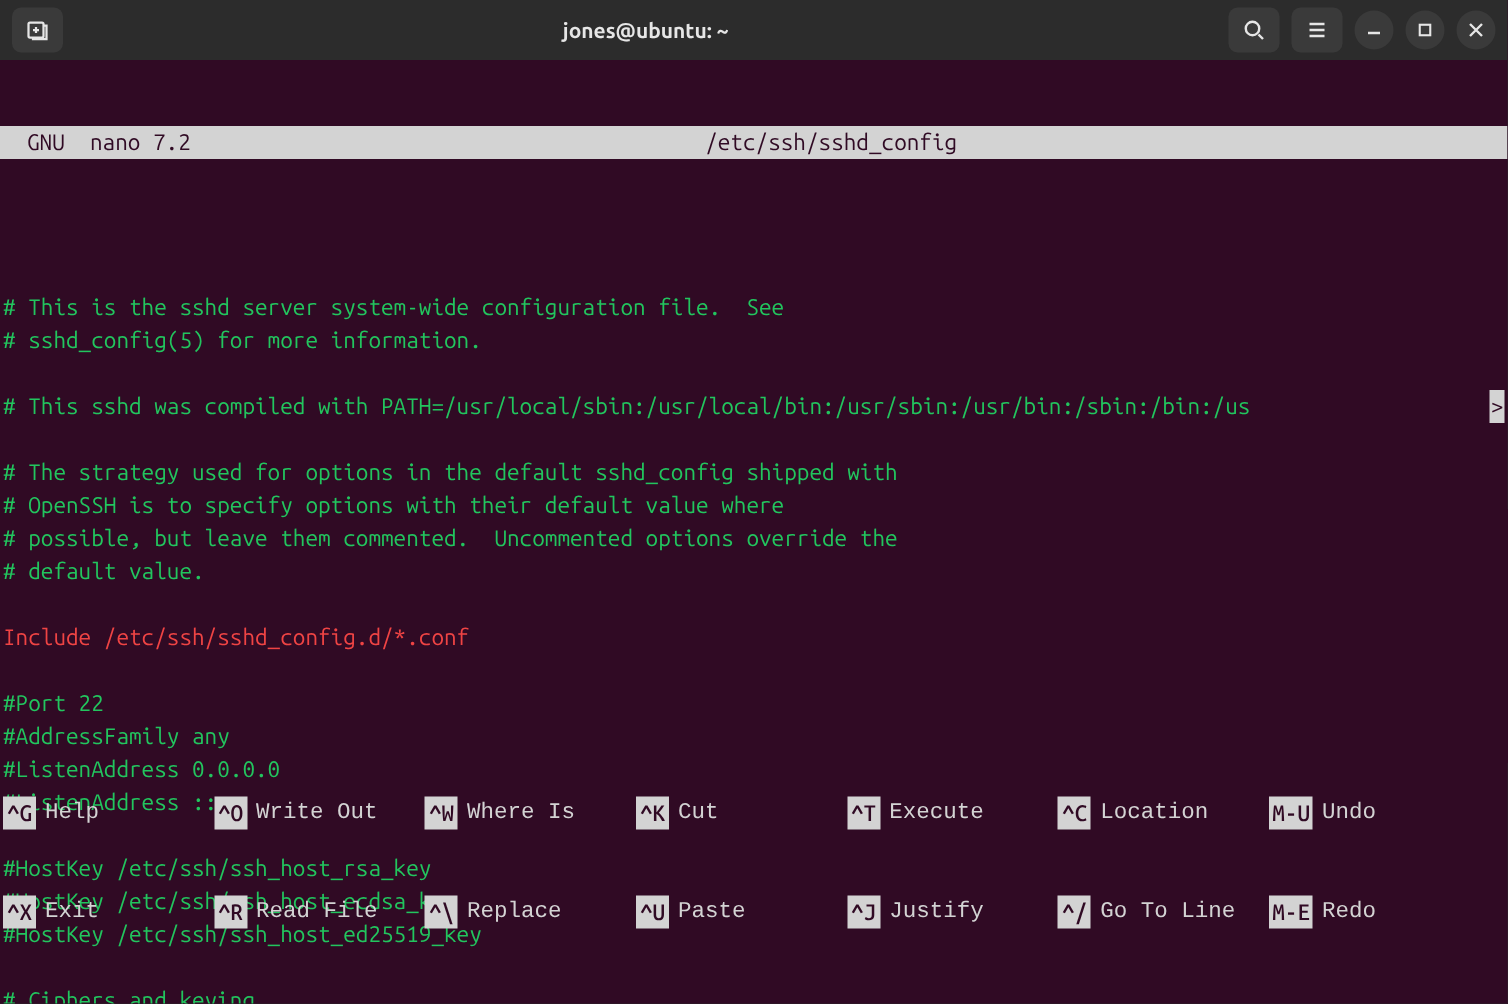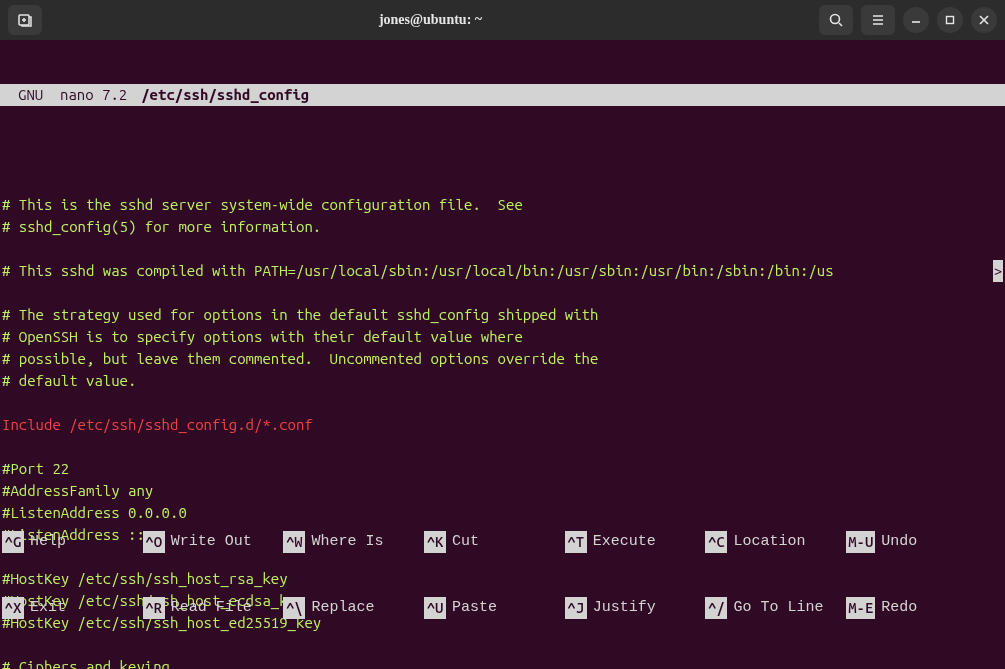--- a/index.html
+++ b/index.html
@@ -22,21 +22,21 @@
     gap: 8px;
   }
   .title-left { display:flex; gap:6px; align-items:center; }
   .title-btn {
     width: 34px; height: 30px;
     background: #3a3a3a;
     border-radius: 6px;
     display:flex; align-items:center; justify-content:center;
     color:#e6e6e6; cursor:pointer;
   }
-  .title-center { flex:1; text-align:center; font-weight:700;font-family:Liberation Serif, serif; }
+  .title-center { flex:1; text-align:center; font-weight:700; }
   .title-right { display:flex; gap:8px; align-items:center; }
   .circle-btn {
     width:26px; height:26px; border-radius:50%;
     background:#3a3a3a;
     display:flex; align-items:center; justify-content:center;
     color:#e6e6e6; cursor:pointer;
   }
   .circle-btn svg { width:12px; height:12px; }
   .title-btn svg { width:16px; height:16px; }
 
@@ -49,30 +49,29 @@
     line-height: 22px;
     white-space: pre;
     position: relative;
   }
   .nano-header {
     background: #d3d3d3;
     color: #300a24;
     padding: 0 4px;
     height: 22px;
     display: flex;
-    gap: 14px;
   }
   .nano-header-left { padding-left: 14px; }
-  .nano-header-center { flex:1; text-align:left;font-weight:bold; }
+  .nano-header-center { flex:1; text-align:center; }
   .nano-header-right { width: 20px; }
 
   .content {
     padding: 0 2px;
   }
-  .comment { color: #bef264; }
+  .comment { color: #22c55e; }
   .normal { color: #ef4444; }
   .gt { background:#d3d3d3; color:#300a24; display:inline-block; width:10px; text-align:center; }
   .blank { height:22px; }
 
   .footer {
     position:absolute;
     bottom:6px;
     left:0;
     width:100%;
     font-size:15px;

